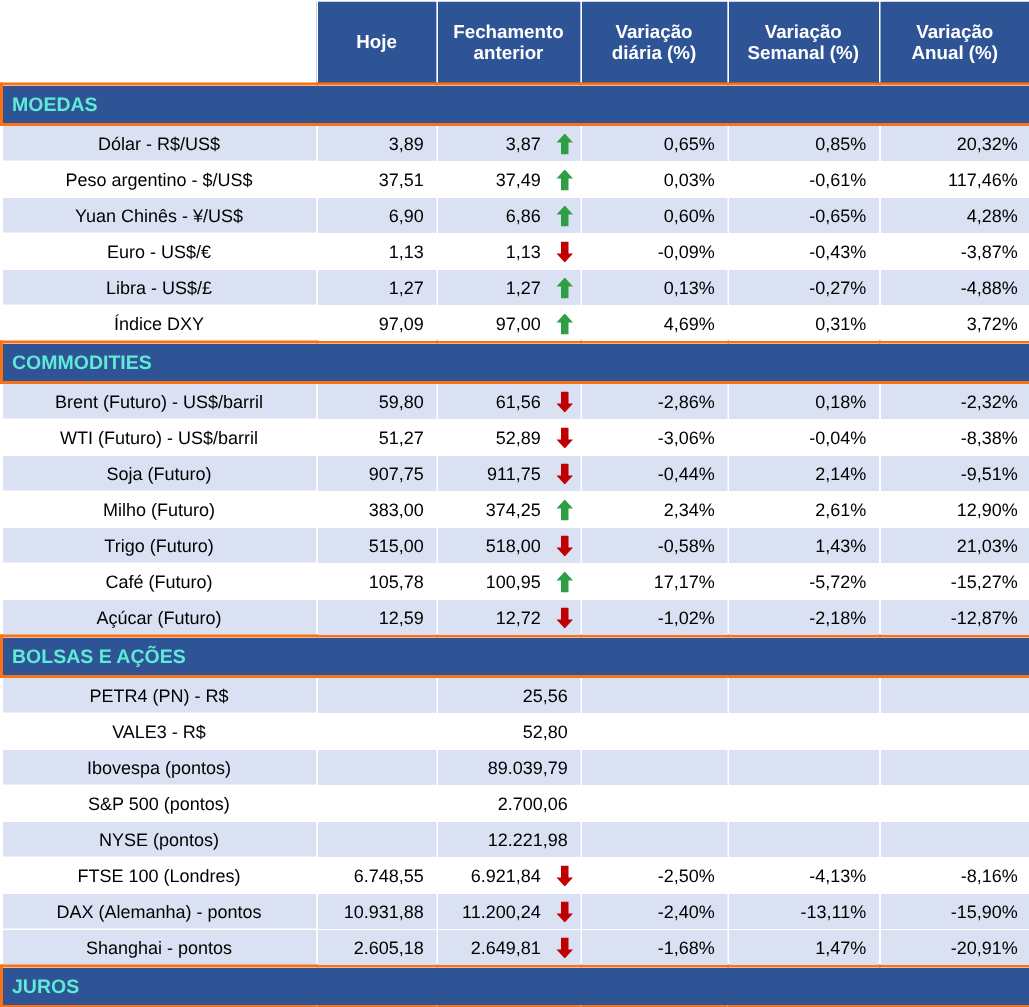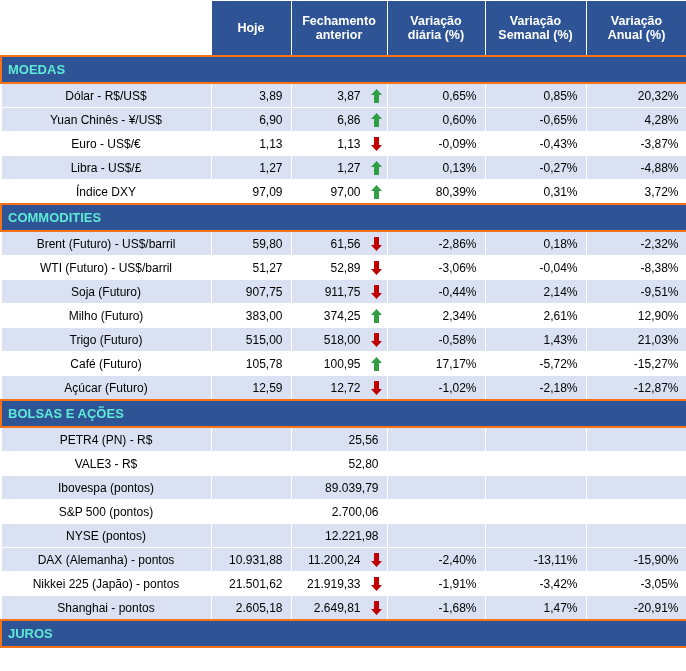--- a/index.html
+++ b/index.html
@@ -112,20 +112,32 @@
           <td class="num">3,89</td>
           <td class="num arrowcell"><span>3,87</span><span class="arrow">
               <svg width="13" height="14" viewBox="0 0 13 14">
                 <polygon points="6.5,0 12,6 9,6 9,14 4,14 4,6 1,6" fill="#2f9e44"></polygon>
               </svg>
             </span></td>
           <td class="num">0,65%</td>
           <td class="num">0,85%</td>
           <td class="num">20,32%</td>
         </tr>
+        <tr class="band-white">
+          <td class="label">Peso argentino - $/US$</td>
+          <td class="num">37,51</td>
+          <td class="num arrowcell"><span>37,49</span><span class="arrow">
+              <svg width="13" height="14" viewBox="0 0 13 14">
+                <polygon points="6.5,0 12,6 9,6 9,14 4,14 4,6 1,6" fill="#2f9e44"></polygon>
+              </svg>
+            </span></td>
+          <td class="num">0,03%</td>
+          <td class="num">-0,61%</td>
+          <td class="num">117,46%</td>
+        </tr>
         <tr class="band-light">
           <td class="label">Yuan Chinês - ¥/US$</td>
           <td class="num">6,90</td>
           <td class="num arrowcell"><span>6,86</span><span class="arrow">
               <svg width="13" height="14" viewBox="0 0 13 14">
                 <polygon points="6.5,0 12,6 9,6 9,14 4,14 4,6 1,6" fill="#2f9e44"></polygon>
               </svg>
             </span></td>
           <td class="num">0,60%</td>
           <td class="num">-0,65%</td>
@@ -156,21 +168,21 @@
           <td class="num">-4,88%</td>
         </tr>
         <tr class="band-white">
           <td class="label">Índice DXY</td>
           <td class="num">97,09</td>
           <td class="num arrowcell"><span>97,00</span><span class="arrow">
               <svg width="13" height="14" viewBox="0 0 13 14">
                 <polygon points="6.5,0 12,6 9,6 9,14 4,14 4,6 1,6" fill="#2f9e44"></polygon>
               </svg>
             </span></td>
-          <td class="num">80,39%</td>
+          <td class="num">4,69%</td>
           <td class="num">0,31%</td>
           <td class="num">3,72%</td>
         </tr>
         <tr class="section">
           <td colspan="6">COMMODITIES</td>
         </tr>
         <tr class="band-light">
           <td class="label">Brent (Futuro) - US$/barril</td>
           <td class="num">59,80</td>
           <td class="num arrowcell"><span>61,56</span><span class="arrow">
@@ -290,44 +302,44 @@
           <td class="num"></td>
         </tr>
         <tr class="band-light">
           <td class="label">NYSE (pontos)</td>
           <td class="num"></td>
           <td class="num"><span>12.221,98</span></td>
           <td class="num"></td>
           <td class="num"></td>
           <td class="num"></td>
         </tr>
+        <tr class="band-white">
+          <td class="label">FTSE 100 (Londres)</td>
+          <td class="num">6.748,55</td>
+          <td class="num arrowcell"><span>6.921,84</span><span class="arrow">
+              <svg width="13" height="14" viewBox="0 0 13 14">
+                <polygon points="6.5,14 12,8 9,8 9,0 4,0 4,8 1,8" fill="#c00000"></polygon>
+              </svg>
+            </span></td>
+          <td class="num">-2,50%</td>
+          <td class="num">-4,13%</td>
+          <td class="num">-8,16%</td>
+        </tr>
         <tr class="band-light">
           <td class="label">DAX (Alemanha) - pontos</td>
           <td class="num">10.931,88</td>
           <td class="num arrowcell"><span>11.200,24</span><span class="arrow">
               <svg width="13" height="14" viewBox="0 0 13 14">
                 <polygon points="6.5,14 12,8 9,8 9,0 4,0 4,8 1,8" fill="#c00000"></polygon>
               </svg>
             </span></td>
           <td class="num">-2,40%</td>
           <td class="num">-13,11%</td>
           <td class="num">-15,90%</td>
         </tr>
-        <tr class="band-white">
-          <td class="label">Nikkei 225 (Japão) - pontos</td>
-          <td class="num">21.501,62</td>
-          <td class="num arrowcell"><span>21.919,33</span><span class="arrow">
-              <svg width="13" height="14" viewBox="0 0 13 14">
-                <polygon points="6.5,14 12,8 9,8 9,0 4,0 4,8 1,8" fill="#c00000"></polygon>
-              </svg>
-            </span></td>
-          <td class="num">-1,91%</td>
-          <td class="num">-3,42%</td>
-          <td class="num">-3,05%</td>
-        </tr>
         <tr class="band-light">
           <td class="label">Shanghai - pontos</td>
           <td class="num">2.605,18</td>
           <td class="num arrowcell"><span>2.649,81</span><span class="arrow">
               <svg width="13" height="14" viewBox="0 0 13 14">
                 <polygon points="6.5,14 12,8 9,8 9,0 4,0 4,8 1,8" fill="#c00000"></polygon>
               </svg>
             </span></td>
           <td class="num">-1,68%</td>
           <td class="num">1,47%</td>

